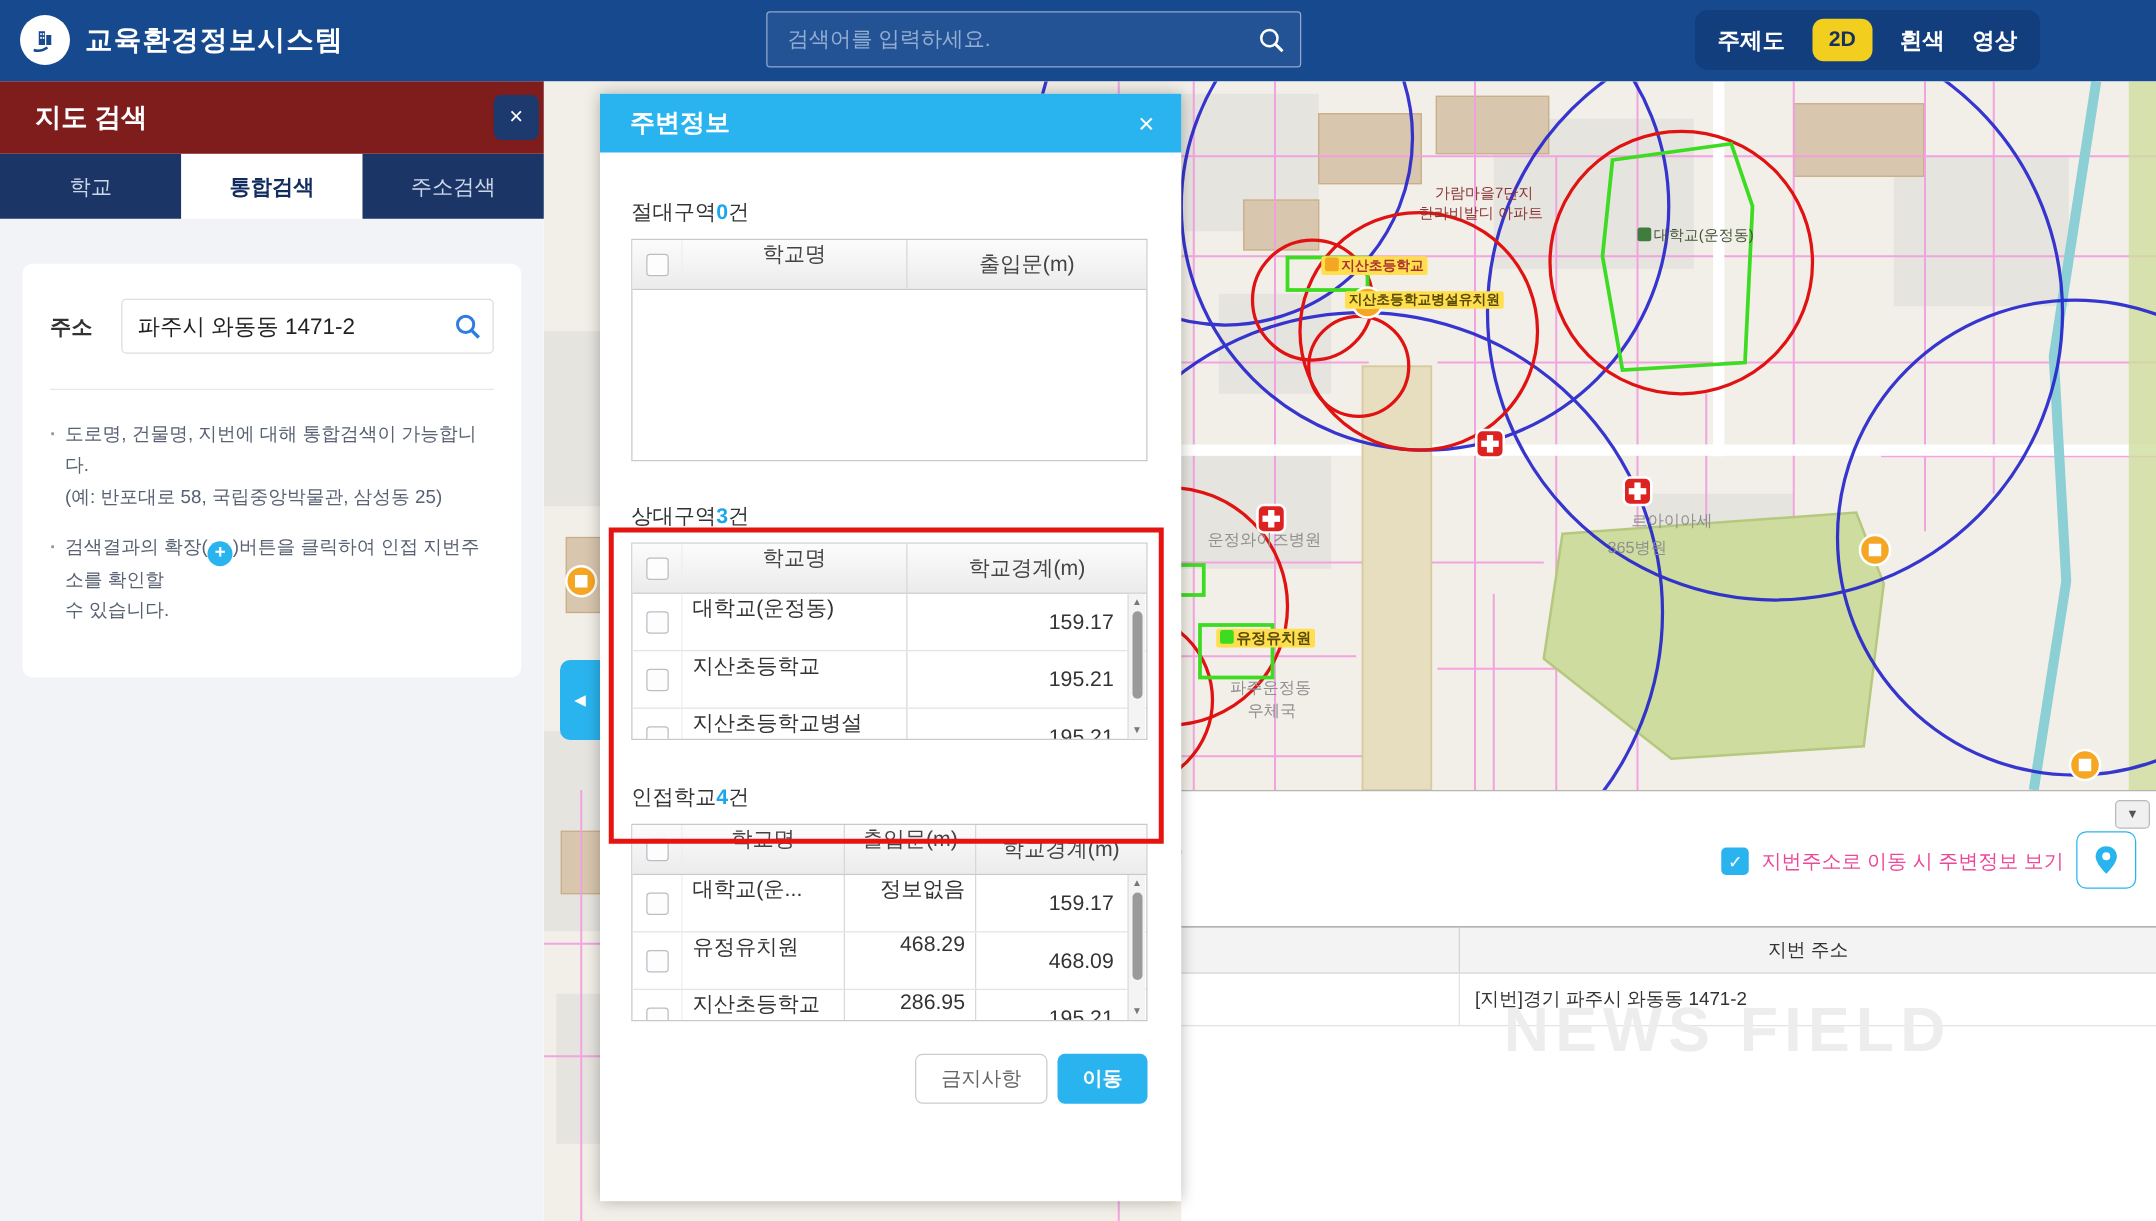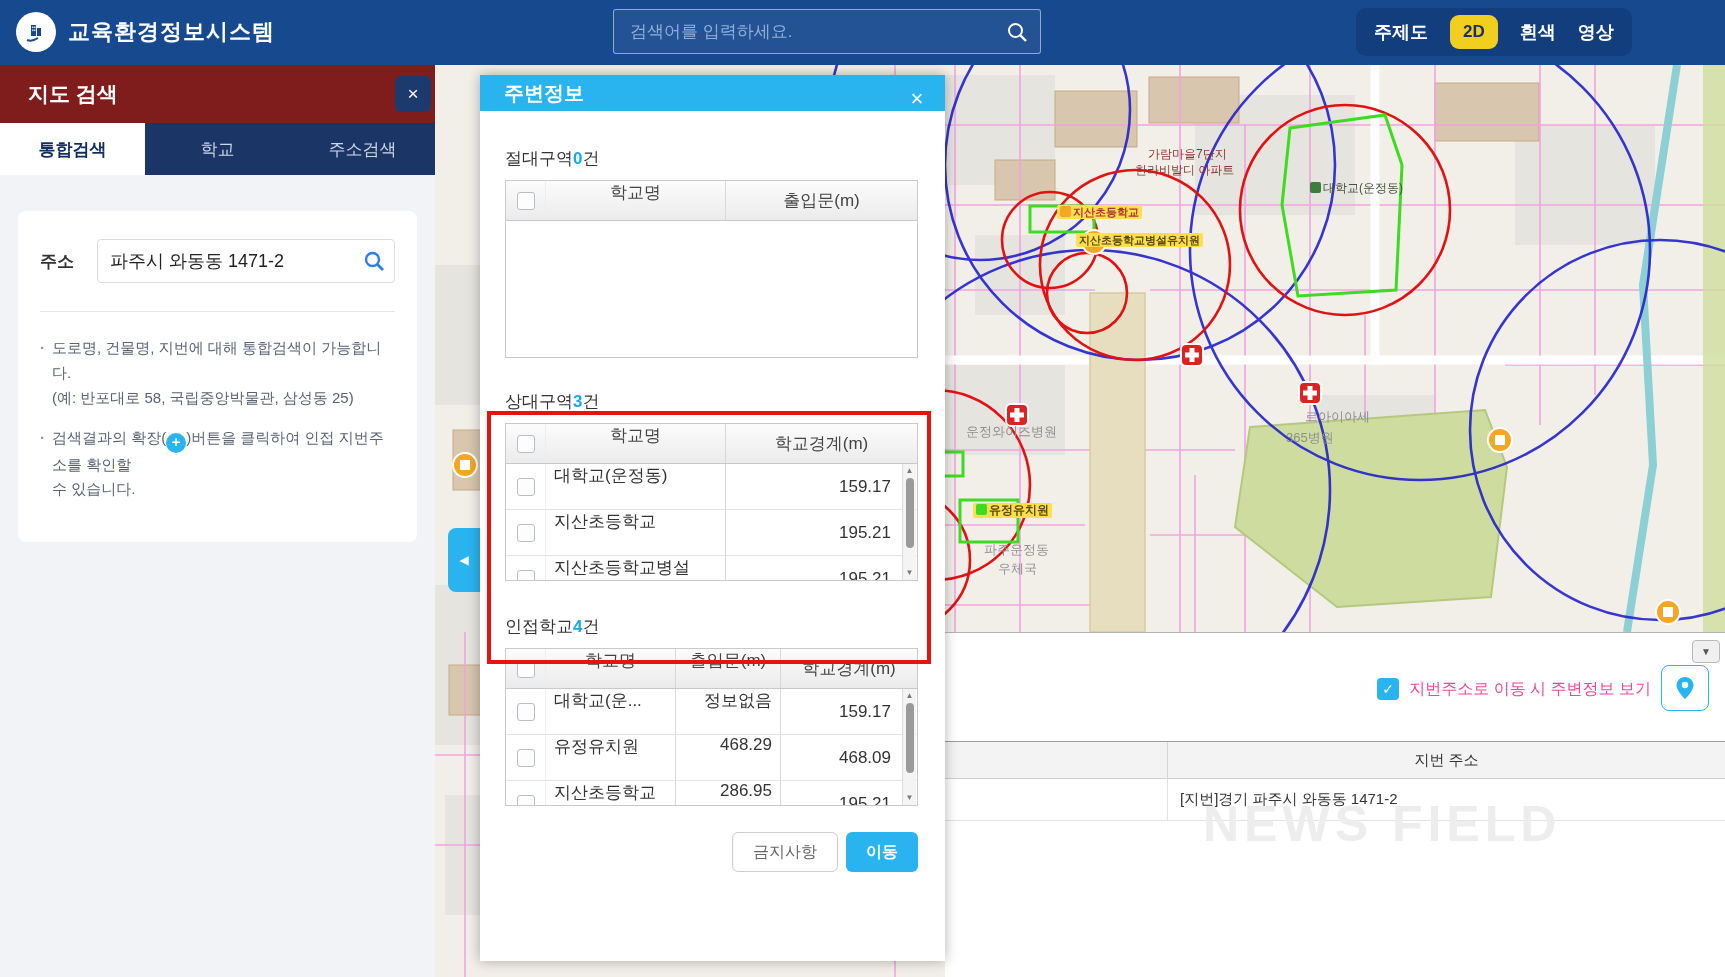--- a/index.html
+++ b/index.html
@@ -42,21 +42,21 @@
   .addr-box { flex:1; height:44px; border:1px solid #d9dde3; border-radius:4px; display:flex; align-items:center; }
   .addr-input { flex:1; border:none; outline:none; font-size:18px; color:#222; padding:0 12px; font-family:inherit; background:transparent; }
   .addr-search { width:40px; height:100%; border:none; background:transparent; cursor:pointer; display:flex; align-items:center; justify-content:center; }
   .card-divider { border:none; border-top:1px solid #e4e7ec; margin:28px 0 24px; }
   .note { font-size:15px; color:#596273; line-height:1.65; margin-bottom:16px; padding-left:12px; position:relative; }
   .note:before { content:"·"; position:absolute; left:0; top:0; color:#8a93a3; font-weight:bold; }
   .plus-badge { display:inline-flex; width:20px; height:20px; border-radius:50%; background:#2ab4ef; color:#fff; font-size:15px; font-weight:bold; align-items:center; justify-content:center; vertical-align:-4px; }
 
   
   .panel { position:absolute; left:480px; top:75px; width:465px; height:886px; background:#fff; z-index:40; box-shadow:0 0 12px rgba(0,0,0,.3); }
-  .panel-head { height:36px; background:#2ab4ef; display:flex; align-items:center; position:relative; }
+  .panel-head { height:47px; background:#2ab4ef; display:flex; align-items:center; position:relative; }
   .panel-title { color:#fff; font-size:20px; font-weight:bold; padding-left:24px; }
   .panel-close { position:absolute; right:14px; top:10px; width:28px; height:28px; background:transparent; border:none; color:#fff; font-size:22px; cursor:pointer; }
   .panel-body { padding:22px 27px 0 25px; position:relative; }
   .sec-title { font-size:17px; color:#333; margin:14px 0 10px; }
   .sec-count { color:#1ba7f0; font-weight:bold; }
   .tbl { border:1px solid #c9c9c9; position:relative; background:#fff; }
   .tr { display:flex; align-items:center; height:46px; border-bottom:1px solid #e3e3e3; font-size:17px; color:#333; }
   .tr:last-child { border-bottom:none; }
   .th-row { height:40px; background:linear-gradient(#fcfcfc,#ebebeb); border-bottom:1px solid #c9c9c9; color:#444; }
   .td { padding:0 8px; }
@@ -265,22 +265,22 @@
     <span class="ctrl">영상</span>
   </div>
 </header>
 
 <aside class="sidebar">
   <div class="side-head">
     <span class="side-title">지도 검색</span>
     <button class="side-close">×</button>
   </div>
   <div class="tabs">
+    <div class="tab">학교</div>
     <div class="tab active">통합검색</div>
-    <div class="tab">학교</div>
     <div class="tab">주소검색</div>
   </div>
   <div class="side-body">
     <div class="card">
       <div class="addr-row">
         <span class="addr-label">주소</span>
         <div class="addr-box">
           <input class="addr-input" value="파주시 와동동 1471-2" style="">
           <button class="addr-search">
             <svg width="22" height="22" viewBox="0 0 22 22">

